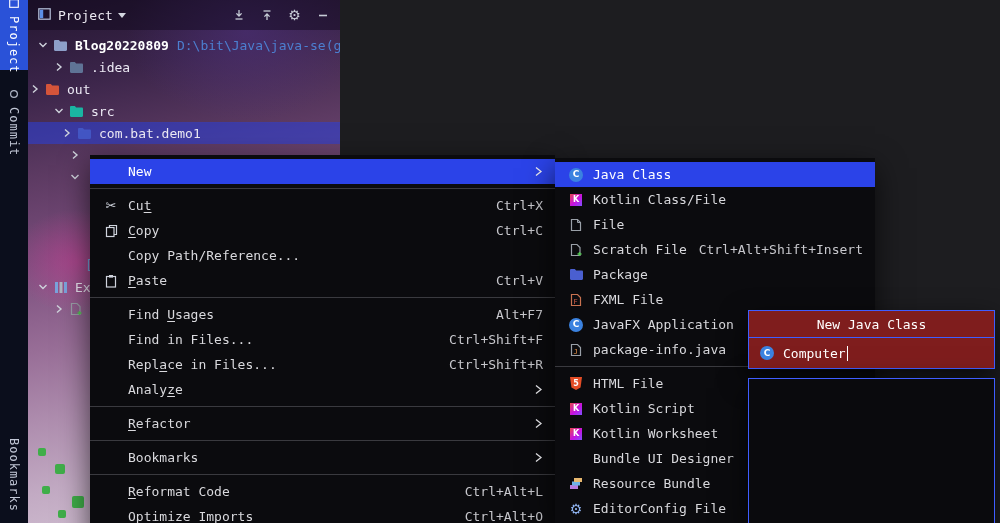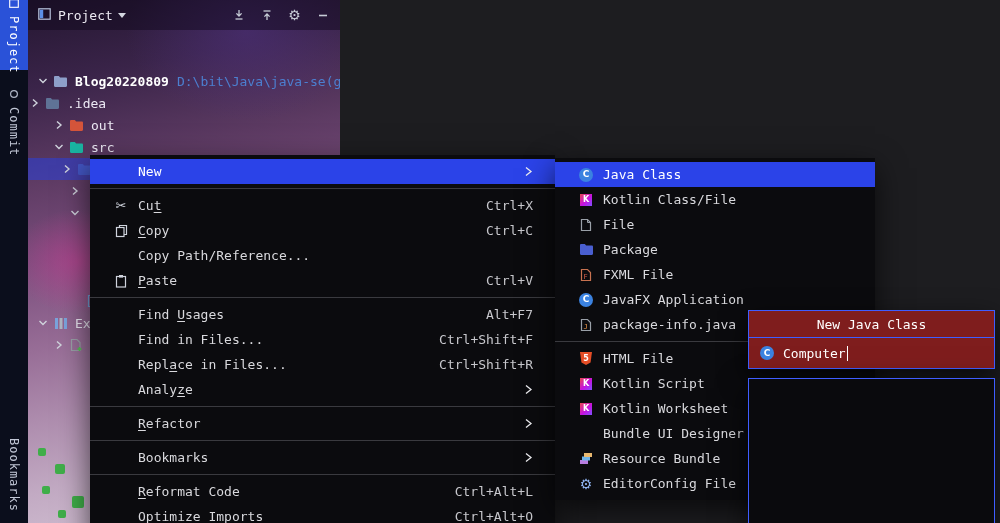--- a/index.html
+++ b/index.html
@@ -30,21 +30,21 @@
 .tree-row.sel{background:rgba(42,64,220,0.55);}
 .tr-chev{width:14px;display:inline-flex;justify-content:center;flex:none;}
 .tr-icon{width:17px;display:inline-flex;justify-content:center;flex:none;margin-left:2px;}
 .tr-label{margin-left:6px;}
 .tr-label.bold{font-weight:bold;color:#fff;}
 .tr-path{margin-left:8px;color:#4c7fd0;}
 .wdot{position:absolute;background:#3fae49;border-radius:2px;z-index:3;}
 .menu{position:absolute;background:#0b0b0e;padding:4px 0;box-shadow:0 10px 28px rgba(0,0,0,0.65);}
 #context-menu{left:90px;top:155px;width:465px;height:400px;z-index:10;}
 #new-submenu{left:555px;top:158px;width:320px;z-index:20;}
-.menu-item{height:25px;display:flex;align-items:center;padding:0 22px;color:#d9d9dd;font-size:13px;}
+.menu-item{height:25px;display:flex;align-items:center;padding:0 12px;color:#d9d9dd;font-size:13px;}
 .menu-item.sel{background:#2b43e8;color:#fff;}
 .mi-icon{width:18px;display:inline-flex;justify-content:center;flex:none;margin-right:8px;}
 .mi-label{white-space:nowrap;}
 .mn{text-decoration:underline;text-underline-offset:2px;}
 .mi-short{margin-left:auto;color:#c8c8cd;white-space:nowrap;}
 .mi-arrow{margin-left:auto;display:inline-flex;}
 .menu-sep{height:1px;background:#3a3a3f;margin:4px 0;}
 .dialog{position:absolute;left:748px;top:310px;width:247px;z-index:30;font-size:13px;}
 .dlg-box1{border:1px solid #3f5dff;background:#7f1d1d;box-shadow:0 10px 28px rgba(0,0,0,0.65);}
 .dlg-title{height:27px;display:flex;align-items:center;justify-content:center;color:#fff;border-bottom:1px solid #3f5dff;}
@@ -110,48 +110,48 @@
       <span class="hbtn" id="hdr-gear">
           <span class="gear">⚙</span>
         </span>
       <span class="hbtn" id="hdr-hide">
           <svg width="12" height="12" viewBox="0 0 12 12">
             <path d="M2 6.5 H10" stroke="#c6cbd6" stroke-width="1.6"></path>
           </svg>
         </span>
     </div>
     <div id="tree">
-        <div class="tree-row" style="padding-left: 8px; margin-top: 36px;">
+        <div class="tree-row" style="padding-left: 8px;">
           <span class="tr-chev">
             <svg width="10" height="10" viewBox="0 0 10 10">
               <path d="M1.5 3 L5 6.5 L8.5 3" fill="none" stroke="#cfd3dc" stroke-width="1.4"></path>
             </svg>
           </span>
           <span class="tr-icon">
             <svg width="15" height="13" viewBox="0 0 15 13">
               <path d="M1 2.2 C1 1.5 1.5 1 2.2 1 H5.8 L7.2 2.6 H12.8 C13.5 2.6 14 3.1 14 3.8 V10.8 C14 11.5 13.5 12 12.8 12 H2.2 C1.5 12 1 11.5 1 10.8 Z" fill="#8d9fc9"></path>
             </svg>
           </span>
           <span class="tr-label bold">Blog20220809</span>
           <span class="tr-path">D:\bit\Java\java-se(g</span>
         </div>
-        <div class="tree-row" style="">
+        <div class="tree-row" style="padding-left: 24px;">
           <span class="tr-chev">
             <svg width="10" height="10" viewBox="0 0 10 10">
               <path d="M3 1.5 L7 5 L3 8.5" fill="none" stroke="#cfd3dc" stroke-width="1.4"></path>
             </svg>
           </span>
           <span class="tr-icon">
             <svg width="15" height="13" viewBox="0 0 15 13">
               <path d="M1 2.2 C1 1.5 1.5 1 2.2 1 H5.8 L7.2 2.6 H12.8 C13.5 2.6 14 3.1 14 3.8 V10.8 C14 11.5 13.5 12 12.8 12 H2.2 C1.5 12 1 11.5 1 10.8 Z" fill="#5f7396"></path>
             </svg>
           </span>
           <span class="tr-label">.idea</span>
         </div>
-        <div class="tree-row" style="padding-left: 24px;">
+        <div class="tree-row" style="">
           <span class="tr-chev">
             <svg width="10" height="10" viewBox="0 0 10 10">
               <path d="M3 1.5 L7 5 L3 8.5" fill="none" stroke="#cfd3dc" stroke-width="1.4"></path>
             </svg>
           </span>
           <span class="tr-icon">
             <svg width="15" height="13" viewBox="0 0 15 13">
               <path d="M1 2.2 C1 1.5 1.5 1 2.2 1 H5.8 L7.2 2.6 H12.8 C13.5 2.6 14 3.1 14 3.8 V10.8 C14 11.5 13.5 12 12.8 12 H2.2 C1.5 12 1 11.5 1 10.8 Z" fill="#d4543a"></path>
             </svg>
           </span>
@@ -369,20 +369,30 @@
         <span class="mi-icon">
           <svg width="12" height="14" viewBox="0 0 12 14">
             <path d="M1.5 1.5 H7.5 L10.5 4.5 V12.5 H1.5 Z" fill="none" stroke="#9aa0a8" stroke-width="1.2"></path>
             <path d="M7.5 1.5 V4.5 H10.5" fill="none" stroke="#9aa0a8" stroke-width="1"></path>
           </svg>
         </span>
         <span class="mi-label">File</span>
       </div>
       <div class="menu-item">
         <span class="mi-icon">
+          <svg width="13" height="14" viewBox="0 0 13 14">
+            <path d="M1.5 1.5 H7 L10 4.5 V12.5 H1.5 Z" fill="none" stroke="#9aa0a8" stroke-width="1.2"></path>
+            <path d="M9.5 9 V13 M7.5 11 H11.5" stroke="#53c653" stroke-width="1.4" fill="none"></path>
+          </svg>
+        </span>
+        <span class="mi-label">Scratch File</span>
+        <span class="mi-short">Ctrl+Alt+Shift+Insert</span>
+      </div>
+      <div class="menu-item">
+        <span class="mi-icon">
           <svg width="15" height="13" viewBox="0 0 15 13">
             <path d="M1 2.2 C1 1.5 1.5 1 2.2 1 H5.8 L7.2 2.6 H12.8 C13.5 2.6 14 3.1 14 3.8 V10.8 C14 11.5 13.5 12 12.8 12 H2.2 C1.5 12 1 11.5 1 10.8 Z" fill="#4a5fd0"></path>
           </svg>
         </span>
         <span class="mi-label">Package</span>
       </div>
       <div class="menu-item">
         <span class="mi-icon">
           <svg width="12" height="14" viewBox="0 0 12 14">
             <path d="M1.5 1.5 H7.5 L10.5 4.5 V12.5 H1.5 Z" fill="none" stroke="#c87250" stroke-width="1.2"></path>

